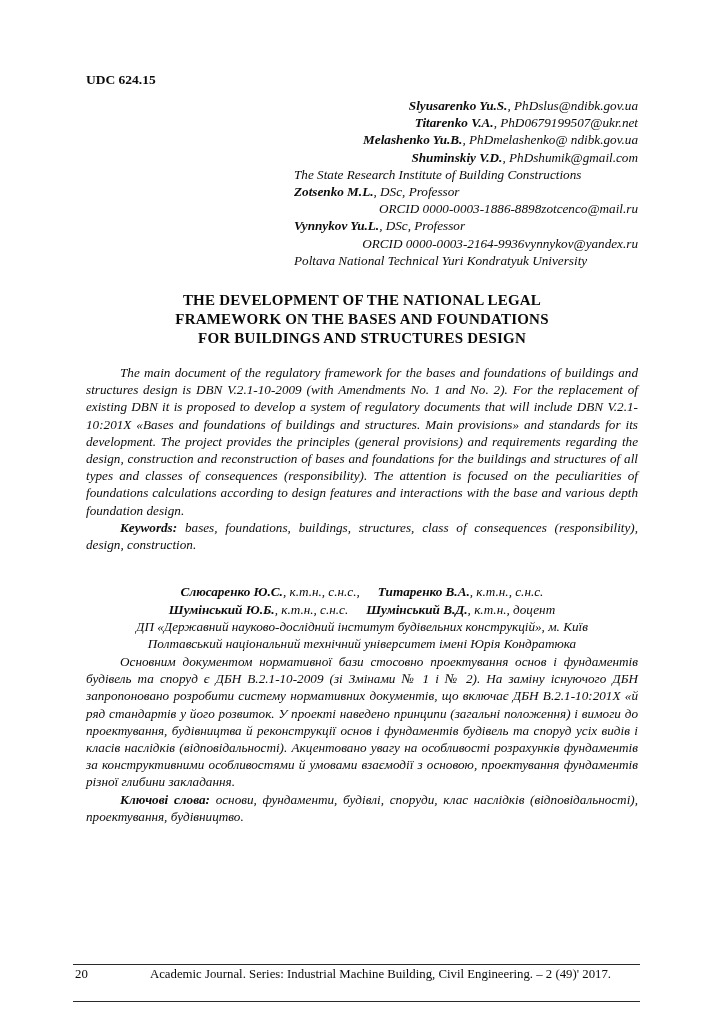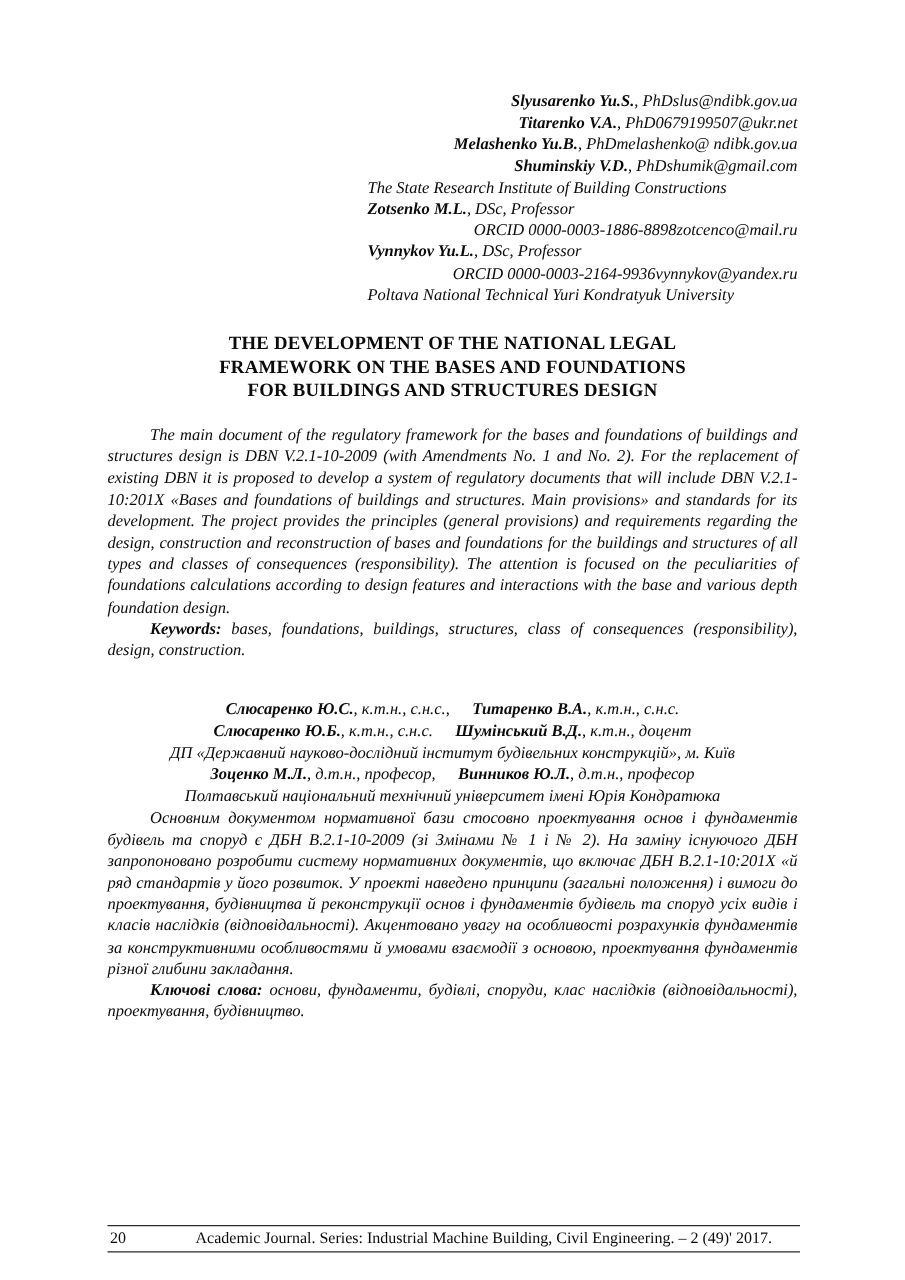--- a/index.html
+++ b/index.html
@@ -37,33 +37,34 @@
     line-height:17.4px; margin-top:30px;
   }
   .gap { display:inline-block; width:18px; }
 
   .title-ua {
     font-weight:bold; font-size:16.5px; line-height:21px; text-align:center;
     max-width:420px; margin:10px auto 14px auto;
   }
 
   .footer {
-    position:absolute; left:86px; right:84px; bottom:22px;
+    position:absolute; left:73px; right:84px; bottom:22px;
     border-top:1.5px solid #2a2a2a; border-bottom:1.5px solid #2a2a2a;
-    display:flex; align-items:baseline; padding:2px 2px 3px 2px;
+    display:flex; align-items:baseline; padding:2px 2px 19px 2px;
     font-size:12.8px;
   }
   .footer .page-num { width:48px; text-align:left; }
   .footer .journal { flex:1; text-align:center; }
 </style>
 </head>
 <body>
 
 <div class="page">
 
+  <div class="udc">UDC 624.15</div>
 
   <div class="authors-en">
     <div class="author-row">
       <span><span class="nm">Slyusarenko Yu.S.</span><span>, PhD</span></span>
       <span>slus@ndibk.gov.ua</span>
     </div>
     <div class="author-row">
       <span><span class="nm">Titarenko V.A.</span><span>, PhD</span></span>
       <span>0679199507@ukr.net</span>
     </div>
@@ -96,26 +97,23 @@
   <h1 class="title-en">THE DEVELOPMENT OF THE NATIONAL LEGAL FRAMEWORK ON THE BASES AND FOUNDATIONS FOR BUILDINGS AND STRUCTURES DESIGN</h1>
 
   <p class="abstract">The main document of the regulatory framework for the bases and foundations of buildings and structures design is DBN V.2.1-10-2009 (with Amendments No. 1 and No. 2). For the replacement of existing DBN it is proposed to develop a system of regulatory documents that will include DBN V.2.1-10:201X «Bases and foundations of buildings and structures. Main provisions» and standards for its development. The project provides the principles (general provisions) and requirements regarding the design, construction and reconstruction of bases and foundations for the buildings and structures of all types and classes of consequences (responsibility). The attention is focused on the peculiarities of foundations calculations according to design features and interactions with the base and various depth foundation design.</p>
   <p class="abstract"><span class="kw-label">Keywords:</span> <span>bases, foundations, buildings, structures, class of consequences (responsibility), design, construction.</span></p>
 
   <div class="authors-ua">
     <div>
       <span class="nm">Слюсаренко Ю.С.</span><span>, к.т.н., с.н.с.,</span><span class="gap"></span><span class="nm">Титаренко В.А.</span><span>, к.т.н., с.н.с.</span>
     </div>
     <div>
-      <span class="nm">Слюсаренко Ю.Б.</span><span>, к.т.н., с.н.с.</span><span class="gap"></span><span class="nm">Шумінський В.Д.</span><span>, к.т.н., доцент</span>
+      <span class="nm">Шумінський Ю.Б.</span><span>, к.т.н., с.н.с.</span><span class="gap"></span><span class="nm">Шумінський В.Д.</span><span>, к.т.н., доцент</span>
     </div>
     <div>ДП «Державний науково-дослідний інститут будівельних конструкцій», м. Київ</div>
-    <div>
-      <span class="nm">Зоценко М.Л.</span><span>, д.т.н., професор,</span><span class="gap"></span><span class="nm">Винников Ю.Л.</span><span>, д.т.н., професор</span>
-    </div>
     <div>Полтавський національний технічний університет імені Юрія Кондратюка</div>
   </div>
 
 
   <p class="abstract">Основним документом нормативної бази стосовно проектування основ і фундаментів будівель та споруд є ДБН В.2.1-10-2009 (зі Змінами № 1 і № 2). На заміну існуючого ДБН запропоновано розробити систему нормативних документів, що включає ДБН В.2.1-10:201Х «й ряд стандартів у його розвиток. У проекті наведено принципи (загальні положення) і вимоги до проектування, будівництва й реконструкції основ і фундаментів будівель та споруд усіх видів і класів наслідків (відповідальності). Акцентовано увагу на особливості розрахунків фундаментів за конструктивними особливостями й умовами взаємодії з основою, проектування фундаментів різної глибини закладання.</p>
   <p class="abstract"><span class="kw-label">Ключові слова:</span> <span>основи, фундаменти, будівлі, споруди, клас наслідків (відповідальності), проектування, будівництво.</span></p>
 
   <div class="footer">
     <span class="page-num">20</span>
     <span class="journal">Academic Journal. Series: Industrial Machine Building, Civil Engineering. – 2 (49)' 2017.</span>

